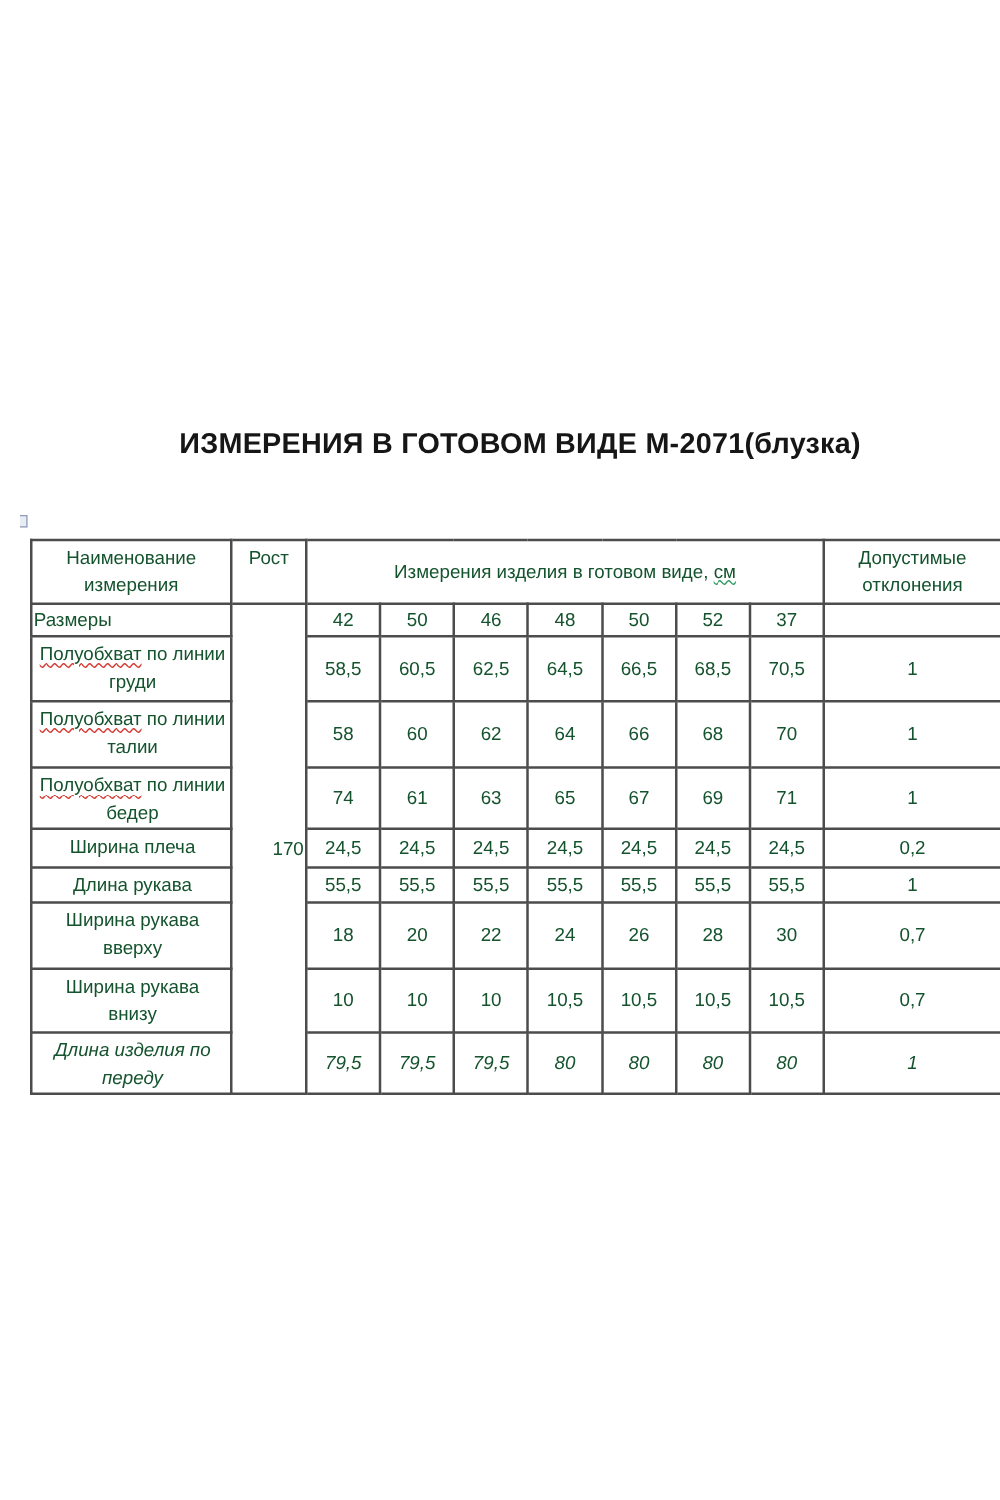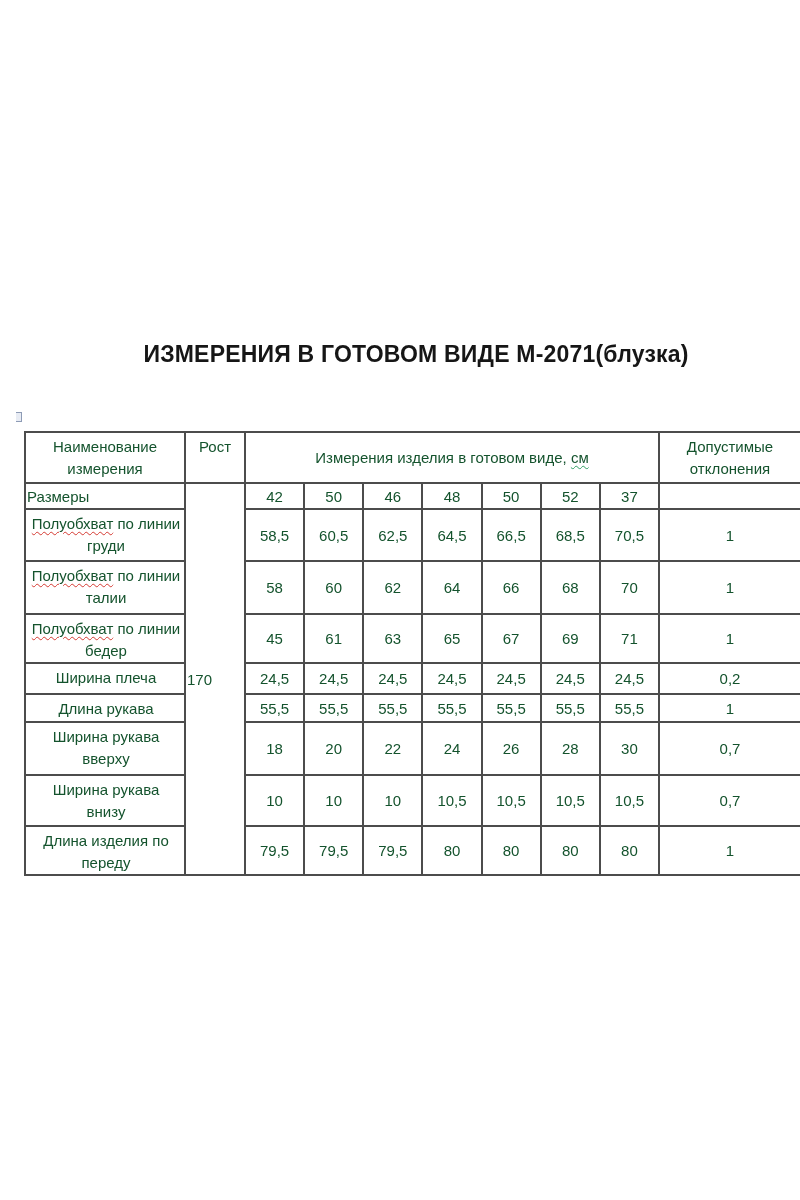--- a/index.html
+++ b/index.html
@@ -45,41 +45,41 @@
   
   .hr-head   { height: 51px; }
   .hr-sizes  { height: 26px; }
   .hr-r0 { height: 52px; }
   .hr-r1 { height: 53px; }
   .hr-r2 { height: 48px; }
   .hr-r3 { height: 31px; padding-left: 32px; }
   .hr-r4 { height: 28px; }
   .hr-r5 { height: 53px; }
   .hr-r6 { height: 51px; }
-  .hr-r7 { height: 40px; }
+  .hr-r7 { height: 40px; font-style: italic; }
 
   .c-head {
     text-align: center;
     vertical-align: top;
     padding-top: 3px;
     line-height: 22px;
     white-space: pre-line;
   }
   .c-meas-head {
     text-align: center;
     vertical-align: middle;
     line-height: 20px;
     border-radius: 16px;
   }
   .c-sizes-label {
     text-align: left;
     vertical-align: middle;
   }
   .c-height {
-    text-align: left;
+    text-align: right;
     vertical-align: middle;
     border-radius: 30px;
   }
   .c-name {
     text-align: center;
     vertical-align: top;
     padding: 3px 2px 0 4px;
     line-height: 22px;
     white-space: pre-line;
   }
@@ -197,21 +197,21 @@
         <td class="num">64</td>
         <td class="num">66</td>
         <td class="num">68</td>
         <td class="num">70</td>
         <td class="num">1</td>
       </tr>
 
       <tr class="hr-r2">
         <td class="c-name"><span class="sp-miss">Полуобхват</span><span> по линии
 бедер</span></td>
-        <td class="num">45</td>
+        <td class="num">74</td>
         <td class="num">61</td>
         <td class="num">63</td>
         <td class="num">65</td>
         <td class="num">67</td>
         <td class="num">69</td>
         <td class="num">71</td>
         <td class="num">1</td>
       </tr>
 
       <tr class="hr-r3">

